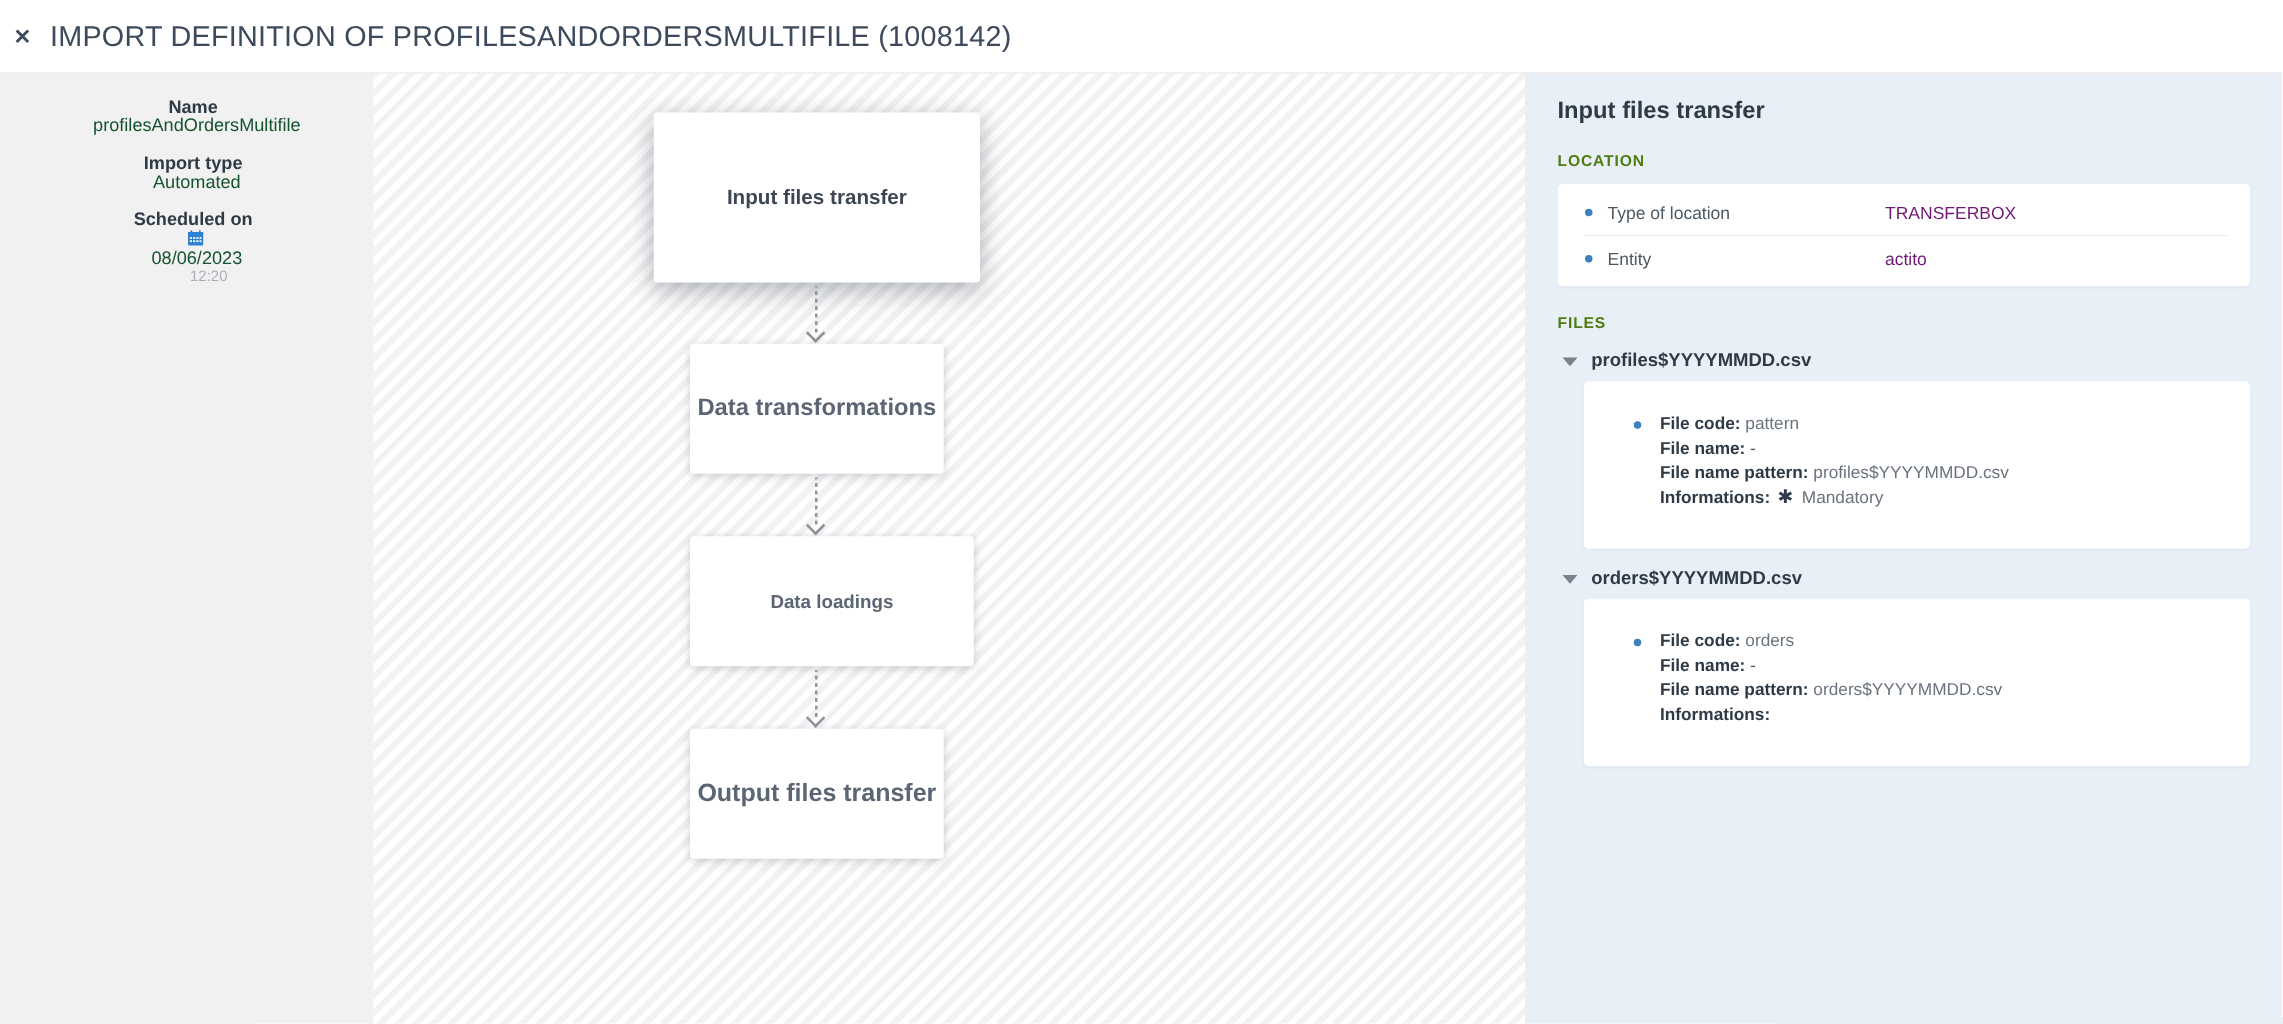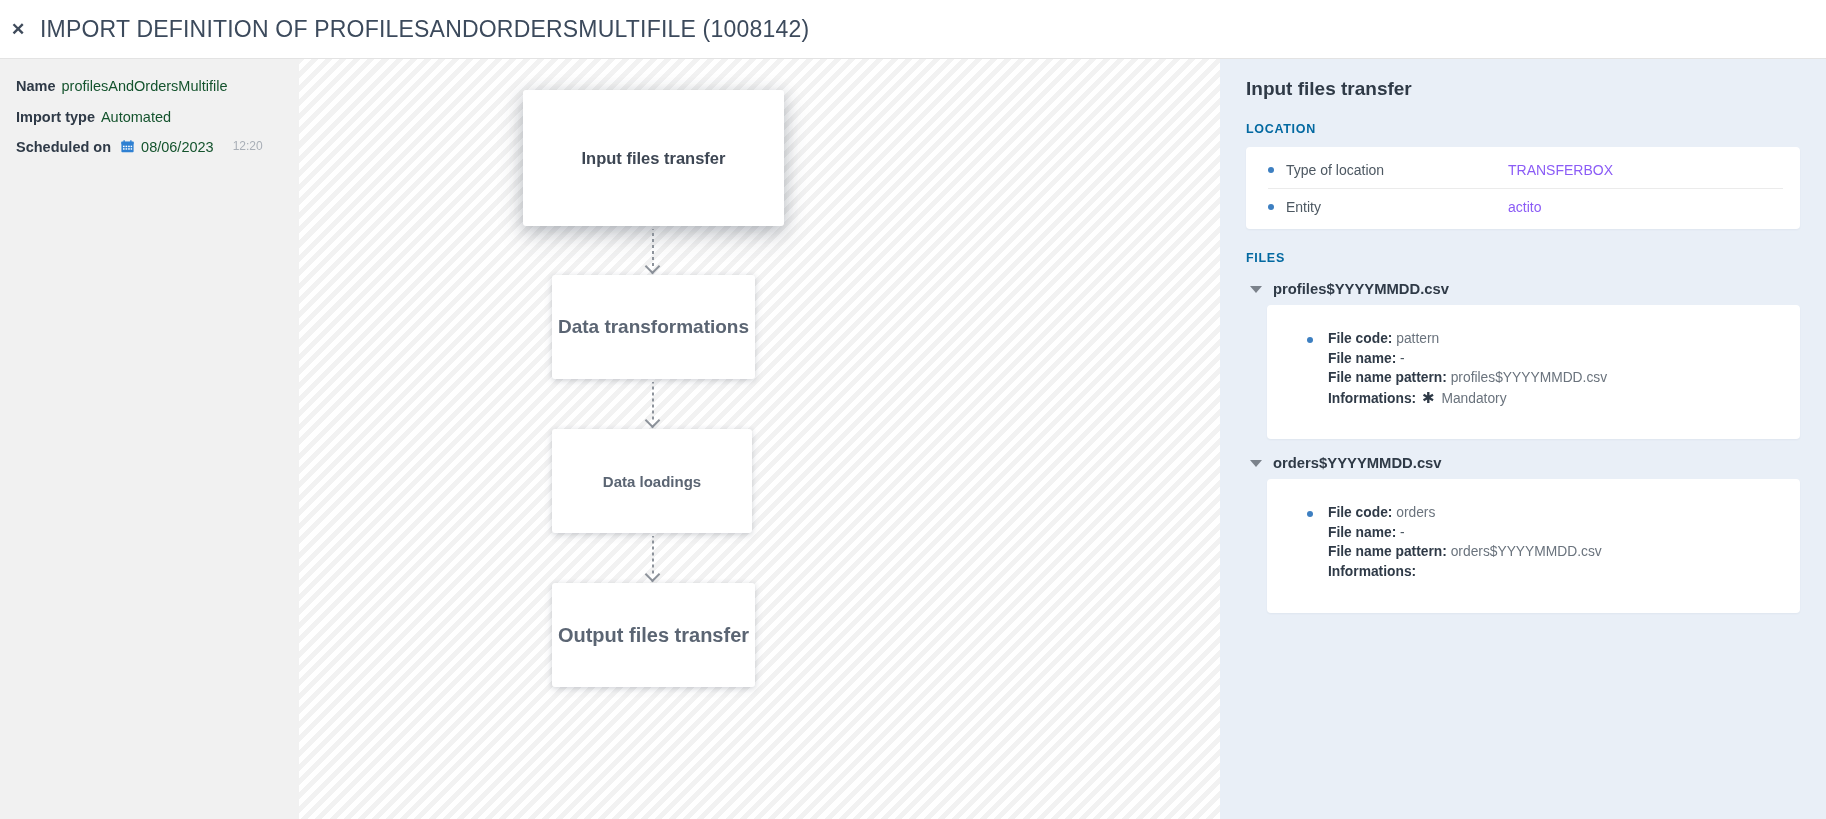--- a/index.html
+++ b/index.html
@@ -32,21 +32,21 @@
   }
 
   
   .sidebar {
     position: absolute; left: 0; top: 59px; width: 299px; height: 760px;
     background: #f1f1f1;
   }
   .meta-list { padding: 20px 0 0 16px; }
   .meta-row {
     font-size: 14.5px; color: #616b78; line-height: 1;
-    margin-bottom: 16px; display: flex; flex-wrap: wrap;
+    margin-bottom: 16px; display: flex; align-items: center; flex-wrap: wrap; flex-direction: column;
   }
   .meta-label { font-weight: 700; color: #2f3a47; margin-right: 6px; }
   .meta-value { color: #14532d; }
   .cal-icon { display: inline-block; margin: 0 7px 0 4px; vertical-align: middle; }
   .meta-time { color: #a9afb7; font-size: 12px; margin-left: 19px; }
 
   
   .canvas {
     position: absolute; left: 299px; top: 59px;
     width: 921px; height: 760px;
@@ -73,21 +73,21 @@
   .node span { pointer-events: none; }
 
   .node.selected {
     box-shadow: 0 4px 16px rgba(55,65,80,.26), 0 10px 28px rgba(55,65,80,.16);
     color: #3d4653;
   }
 
   
   #node-0 { left: 224px; top: 31px;  width: 261px; height: 136px; font-size: 16.5px; }
   #node-1 { left: 253px; top: 216px; width: 203px; height: 104px; font-size: 19px; }
-  #node-2 { left: 253px; top: 370px; width: 200px; height: 104px; font-size: 15px; }
+  #node-2 { left: 253px; top: 370px; width: 227px; height: 104px; font-size: 15px; }
   #node-3 { left: 253px; top: 524px; width: 203px; height: 104px; font-size: 20px; }
 
   .connector { position: absolute; width: 14px; }
   .connector .dots {
     position: absolute; left: 6px; top: 0; width: 2px; height: 100%;
     background-image: linear-gradient(#8d939b 50%, rgba(0,0,0,0) 0%);
     background-position: left;
     background-size: 2px 6px;
     background-repeat: repeat-y;
   }
@@ -109,21 +109,21 @@
     background: #e9eff7;
     overflow: hidden;
     padding: 0 26px;
   }
   .panel-title {
     font-size: 19px; font-weight: 700; color: #2f3a47;
     margin-top: 19px;
   }
   .section-label {
     font-size: 12.5px; font-weight: 700; letter-spacing: .7px;
-    color: #0369a1; margin-top: 22px;
+    color: #4d7c0f; margin-top: 22px;
   }
 
   .card {
     background: #ffffff;
     border-radius: 4px;
     margin-top: 11px;
     box-shadow: 0 1px 2px rgba(40,60,90,.05);
   }
 
   .kv-list { padding: 4px 17px 4px 22px; border-radius: 19px; }
@@ -131,21 +131,21 @@
     display: flex; align-items: center;
     height: 37px;
     font-size: 14px; color: #4a545f;
   }
   .kv-row + .kv-row { border-top: 1px solid #ebebeb; }
   .kv-bullet {
     width: 6px; height: 6px; border-radius: 50%;
     background: #3d7fc1; margin-right: 12px; flex: 0 0 auto;
   }
   .kv-key { width: 222px; color: #4d5862; }
-  .kv-val { color: #8b5cf6; }
+  .kv-val { color: #701a75; }
 
   .file-block { margin-top: 16px; }
   .file-head {
     display: flex; align-items: center;
     font-size: 14.8px; font-weight: 700; color: #2f3a47;
     cursor: pointer;
   }
   .caret {
     width: 0; height: 0; margin-right: 11px; margin-left: 4px;
     border-left: 6px solid transparent;

